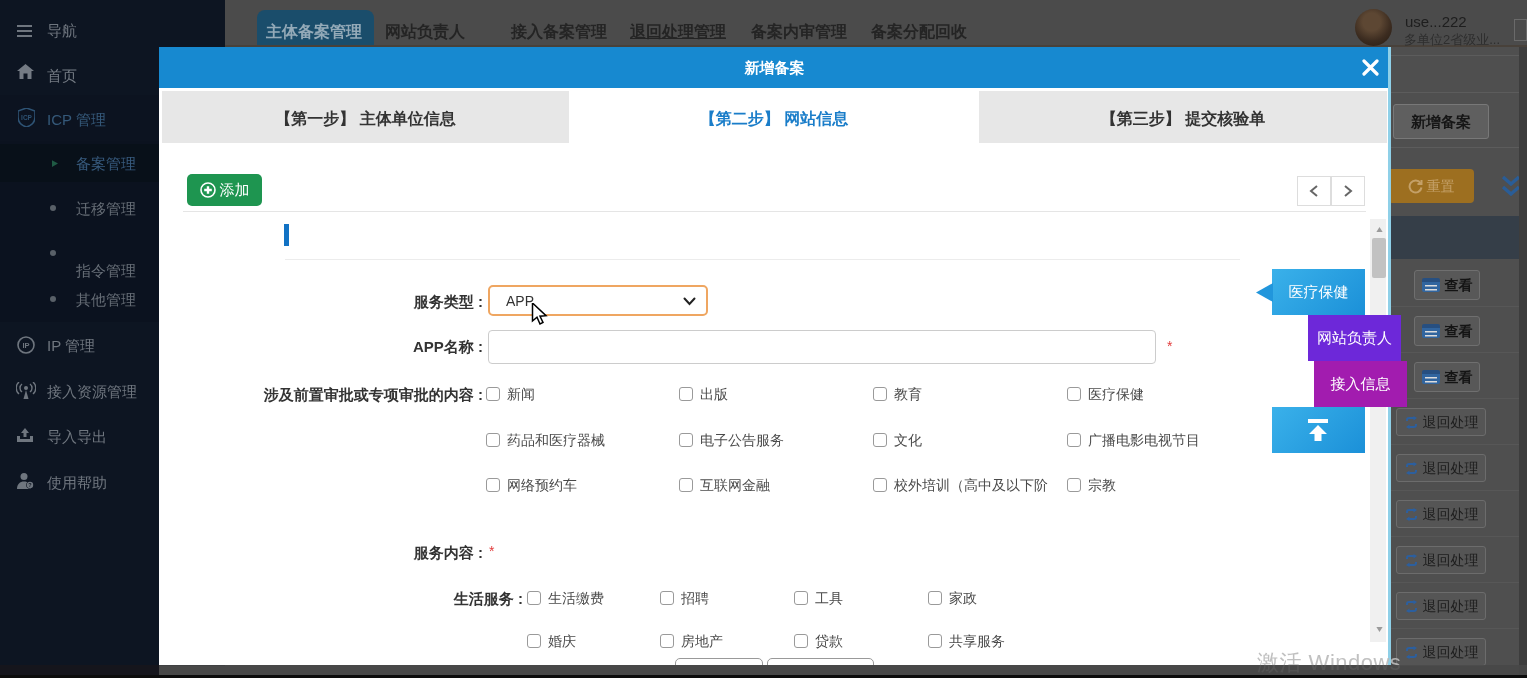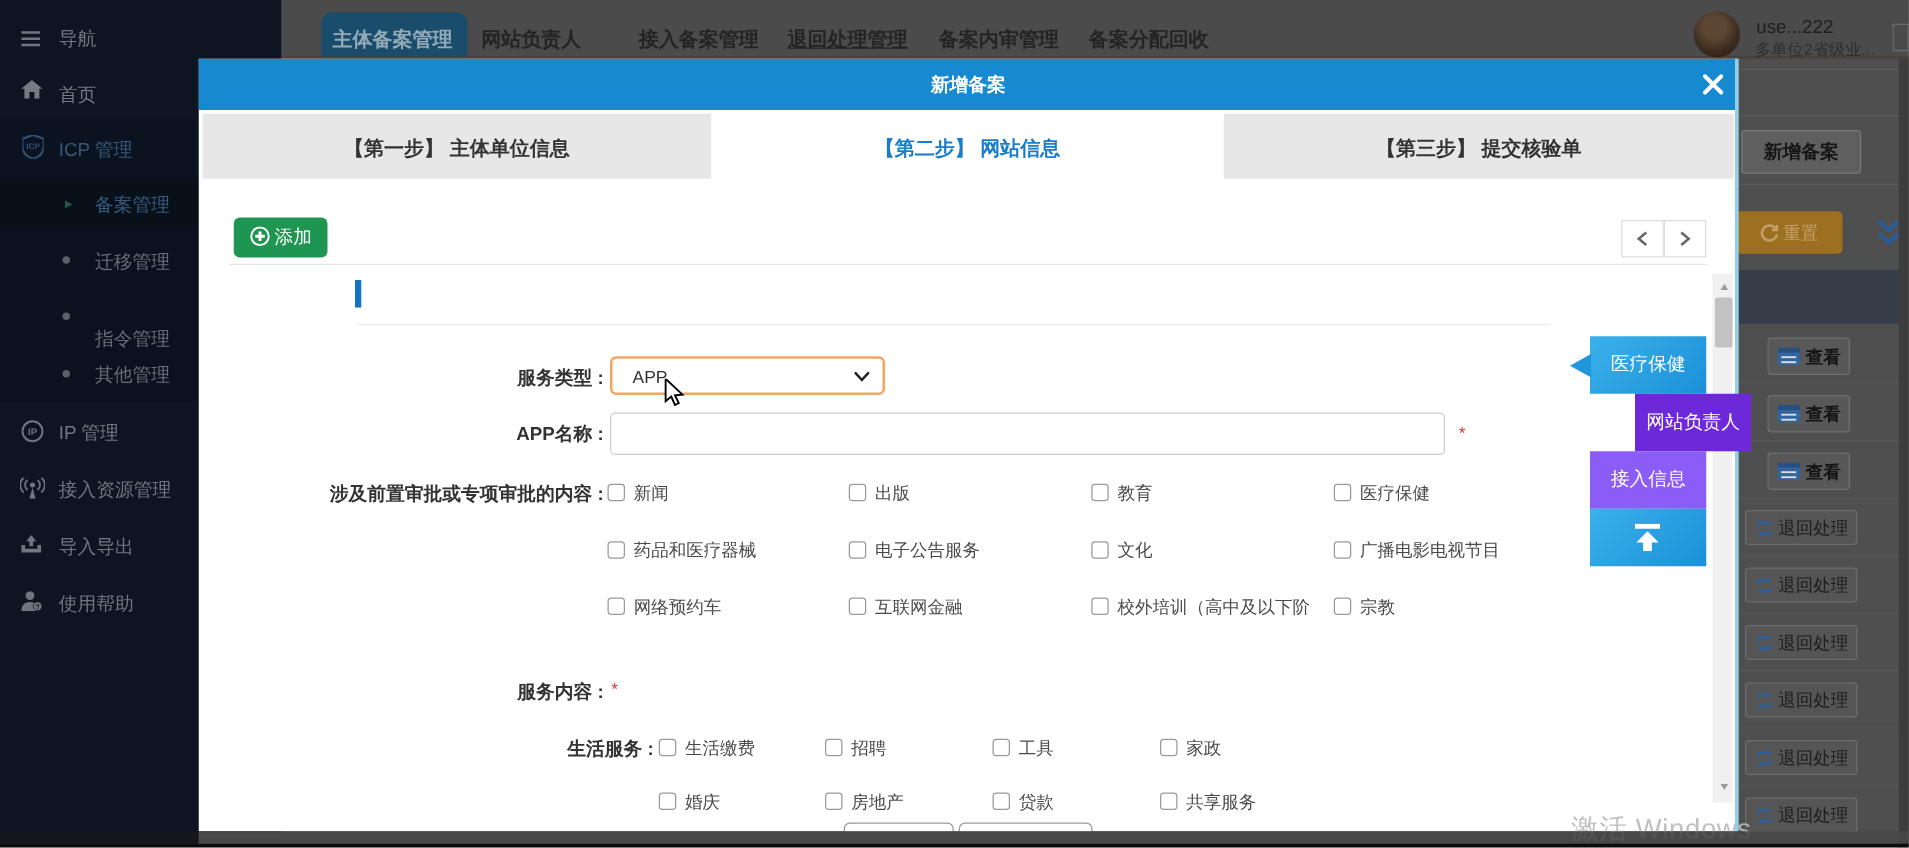--- a/index.html
+++ b/index.html
@@ -266,21 +266,21 @@
       </svg>
   </div>
 
   <div class="abs" style="left:1388px; top:47px; width:3px; height:618px; background:#8fd0e8;"></div>
 
   <div class="abs" style="left:1272px; top:269px; width:93px; height:46px; background:linear-gradient(135deg,#3ab1ea,#1b90d8); color:#fff; font-size:15px; text-align:center; line-height:46px;">医疗保健</div>
   <svg class="abs" style="left:1256px; top:283px;" width="17" height="19" viewBox="0 0 17 19">
       <path d="M17 0 L17 19 L0 9.5 Z" fill="#2196dc"></path>
     </svg>
   <div class="abs" style="left:1308px; top:315px; width:93px; height:46px; background:#6d28d9; color:#fff; font-size:15px; text-align:center; line-height:46px;">网站负责人</div>
-  <div class="abs" style="left:1272px; top:361px; width:93px; height:46px; background:#8b5cf6; color:#fff; font-size:15px; text-align:center; line-height:46px;">接入信息</div>
+  <div class="abs" style="left:1314px; top:361px; width:93px; height:46px; background:#a21caf; color:#fff; font-size:15px; text-align:center; line-height:46px;">接入信息</div>
   <div class="abs" style="left:1272px; top:407px; width:93px; height:46px; background:linear-gradient(135deg,#3ab1ea,#1b90d8);"></div>
   <svg class="abs" style="left:1305px; top:419px;" width="26" height="22" viewBox="0 0 26 22">
     <rect x="3" y="0" width="20" height="4" fill="#fff"></rect>
     <path d="M13 6 L22 15 L16.5 15 L16.5 22 L9.5 22 L9.5 15 L4 15 Z" fill="#fff"></path>
   </svg>
 
   <div class="abs" style="left:1257px; top:648px; font-size:22px; letter-spacing:0.5px; color:rgba(185,185,185,0.9);">激活 Windows</div>
 
   <div class="abs" style="left:0; top:665px; width:159px; height:10px; background:#15151c;"></div>
   <div class="abs" style="left:159px; top:665px; width:1368px; height:10px; background:rgba(72,72,72,0.88);"></div>

